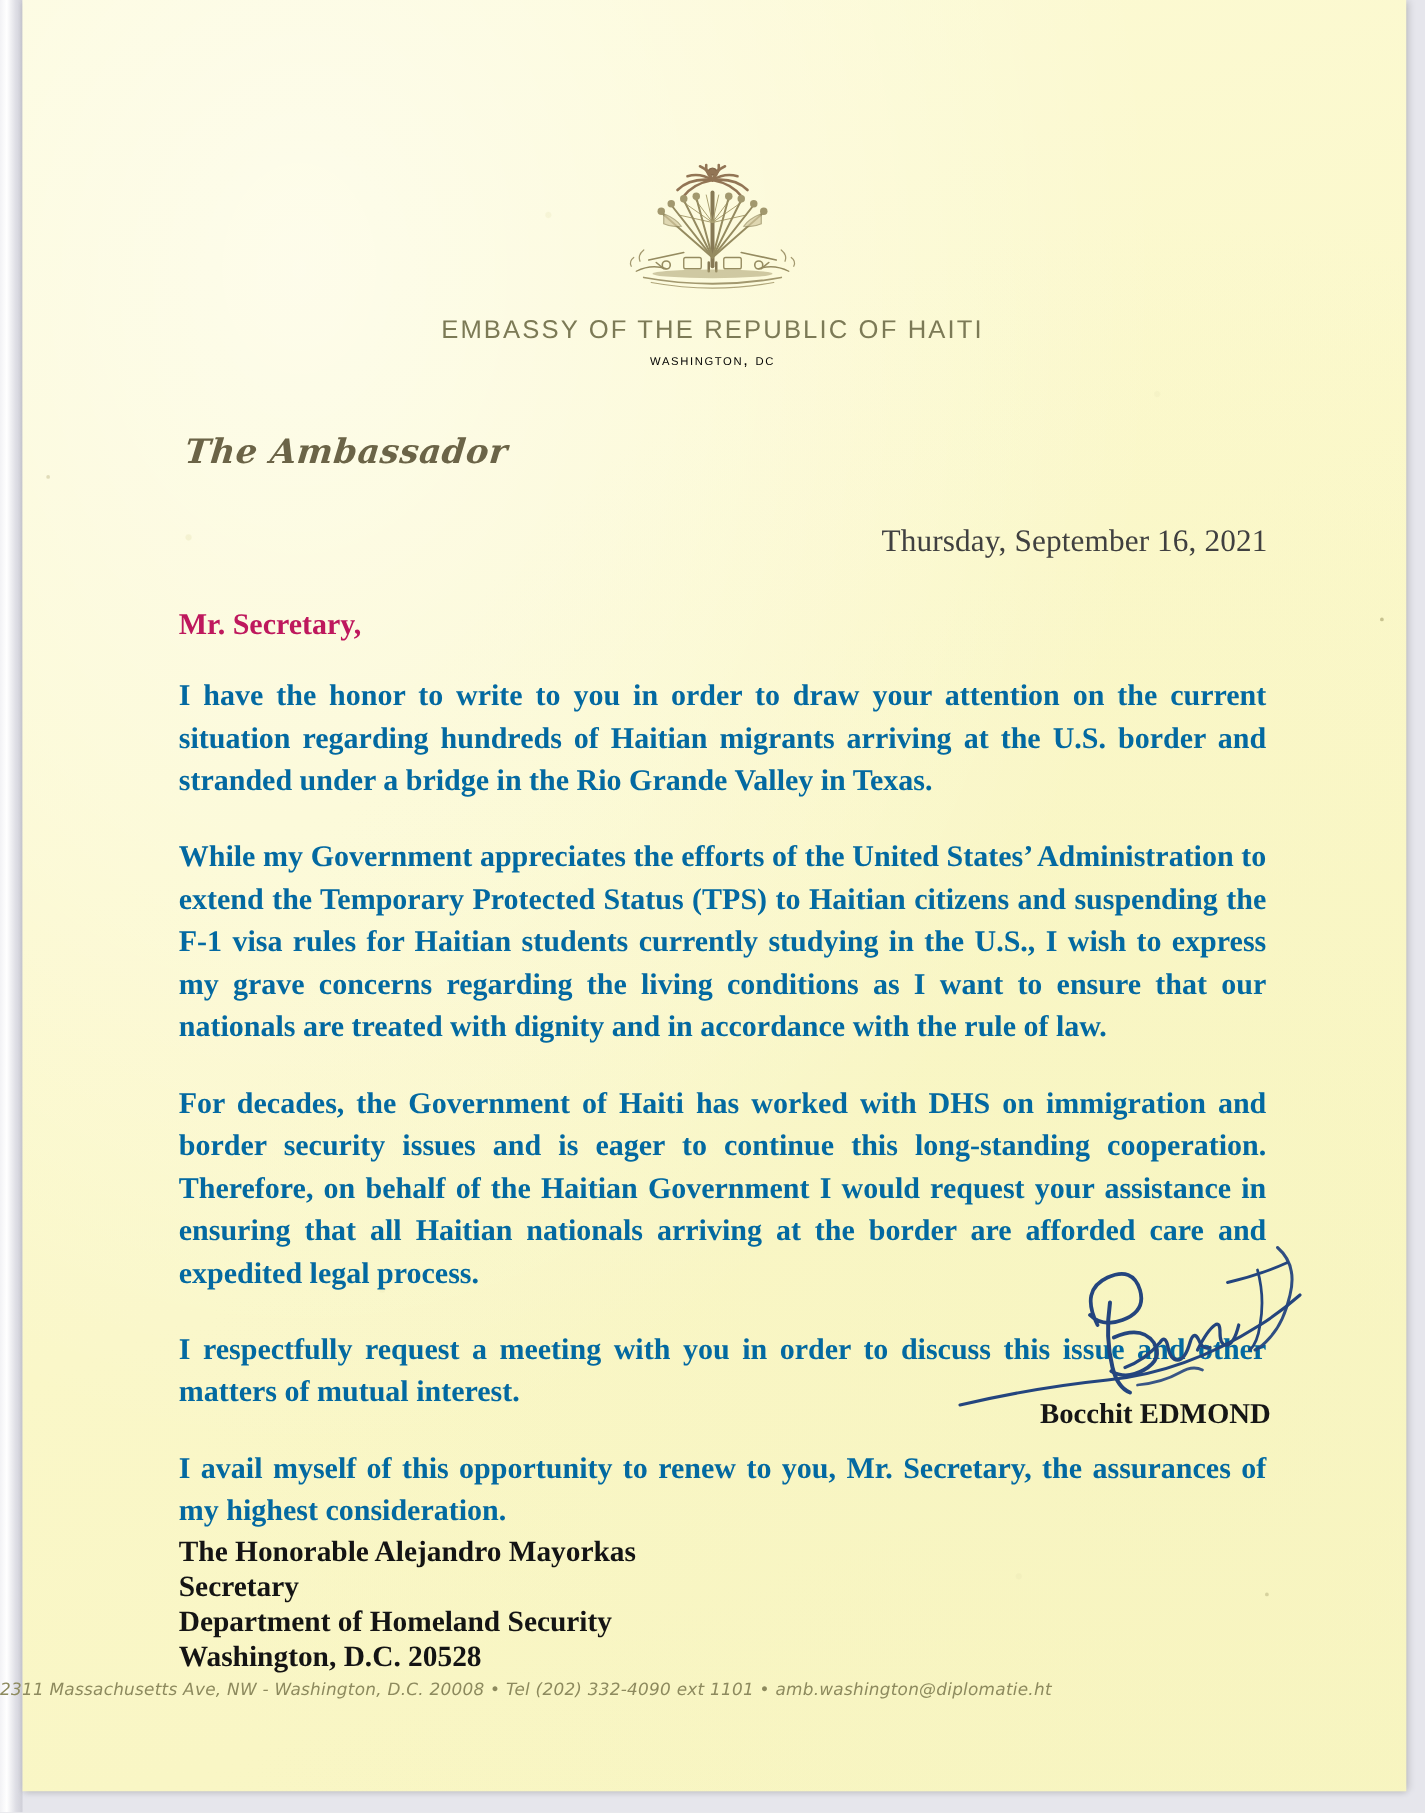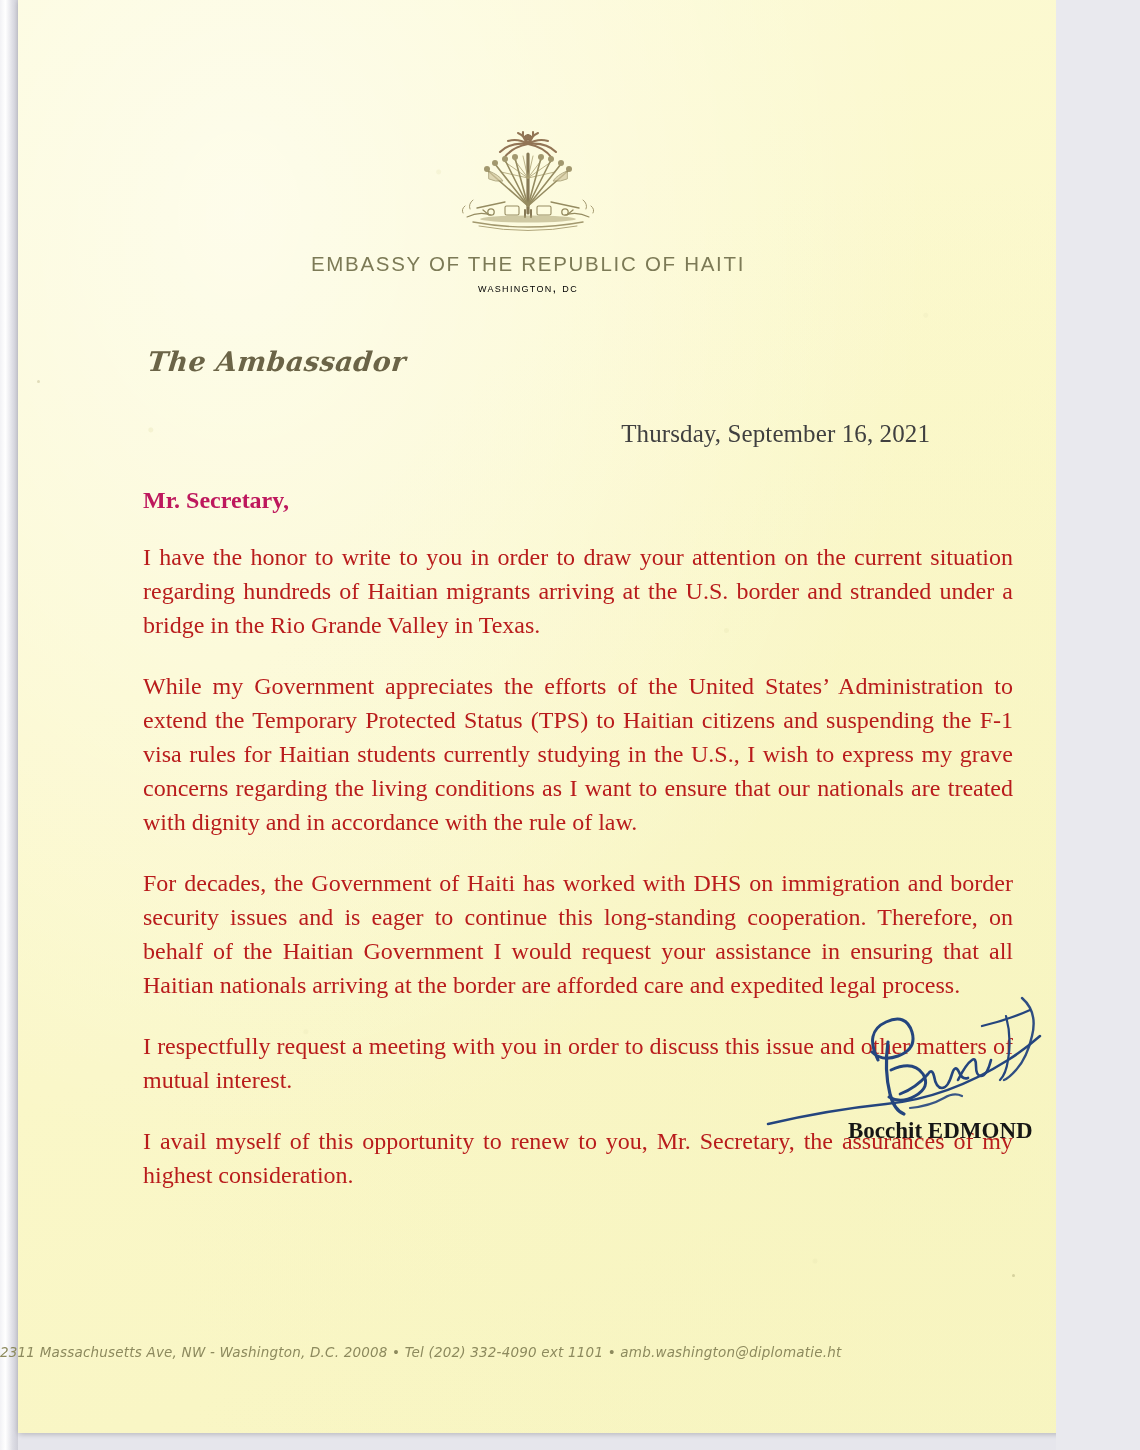--- a/index.html
+++ b/index.html
@@ -9,21 +9,21 @@
   }
   body {
     width: 1140px;
     height: 1450px;
     overflow: hidden;
     font-family: "Liberation Serif", serif;
   }
 
   .scan {
     position: relative;
-    width: 1056px;
+    width: 1140px;
     height: 1450px;
     background: #e6e6ec;
     overflow: hidden;
   }
 
   
   .edge-left {
     position: absolute;
     left: 0; top: 0;
     width: 18px; height: 1450px;
@@ -133,23 +133,24 @@
 
   .body-block {
     position: absolute;
     left: 143px;
     top: 540px;
     width: 870px;
   }
   .para {
     font-size: 24px;
     line-height: 34px;
-    color: #b91c1c;
+    color: #0369a1;
     text-align: justify;
     margin: 0 0 27px 0;
+    font-weight: bold;
   }
   .para:last-child { margin-bottom: 16px; }
 
   
   .signature-area {
     position: absolute;
     left: 760px;
     top: 990px;
     width: 300px;
     height: 180px;
@@ -164,21 +165,20 @@
   }
   .signer-name {
     position: absolute;
     left: 72px;
     top: 128px;
     font-size: 23px;
     font-weight: bold;
     color: #161616;
     white-space: nowrap;
     z-index: 3;
-    margin-left: 16px;
   }
 
   
   .addressee {
     position: absolute;
     left: 143px;
     top: 1228px;
     font-size: 23.5px;
     font-weight: bold;
     line-height: 28px;
@@ -348,20 +348,26 @@
           <path d="M222 36 q26 -6 48 -16" stroke-width="2.3"></path>
 
           <path d="M246 26 q6 22 2 44 q-2 14 -8 20" stroke-width="2.2"></path>
 
           <path d="M150 118 q20 -2 34 -10 q10 -6 18 -2" stroke-width="2.2" opacity="0.9"></path>
         </g>
       </svg>
       <div class="signer-name">Bocchit EDMOND</div>
     </div>
 
+    <div class="addressee">
+      <div>The Honorable Alejandro Mayorkas</div>
+      <div>Secretary</div>
+      <div>Department of Homeland Security</div>
+      <div>Washington, D.C. 20528</div>
+    </div>
 
     <div class="footer">2311 Massachusetts Ave, NW - Washington, D.C. 20008 • Tel (202) 332-4090 ext 1101 • amb.washington@diplomatie.ht</div>
 
     <div class="speck" style="left:1104px; top:494px;"></div>
     <div class="speck" style="left:1012px; top:1274px; opacity:0.5;"></div>
     <div class="speck" style="left:37px; top:380px; opacity:0.4;"></div>
 
   </div>
 </div>
 

